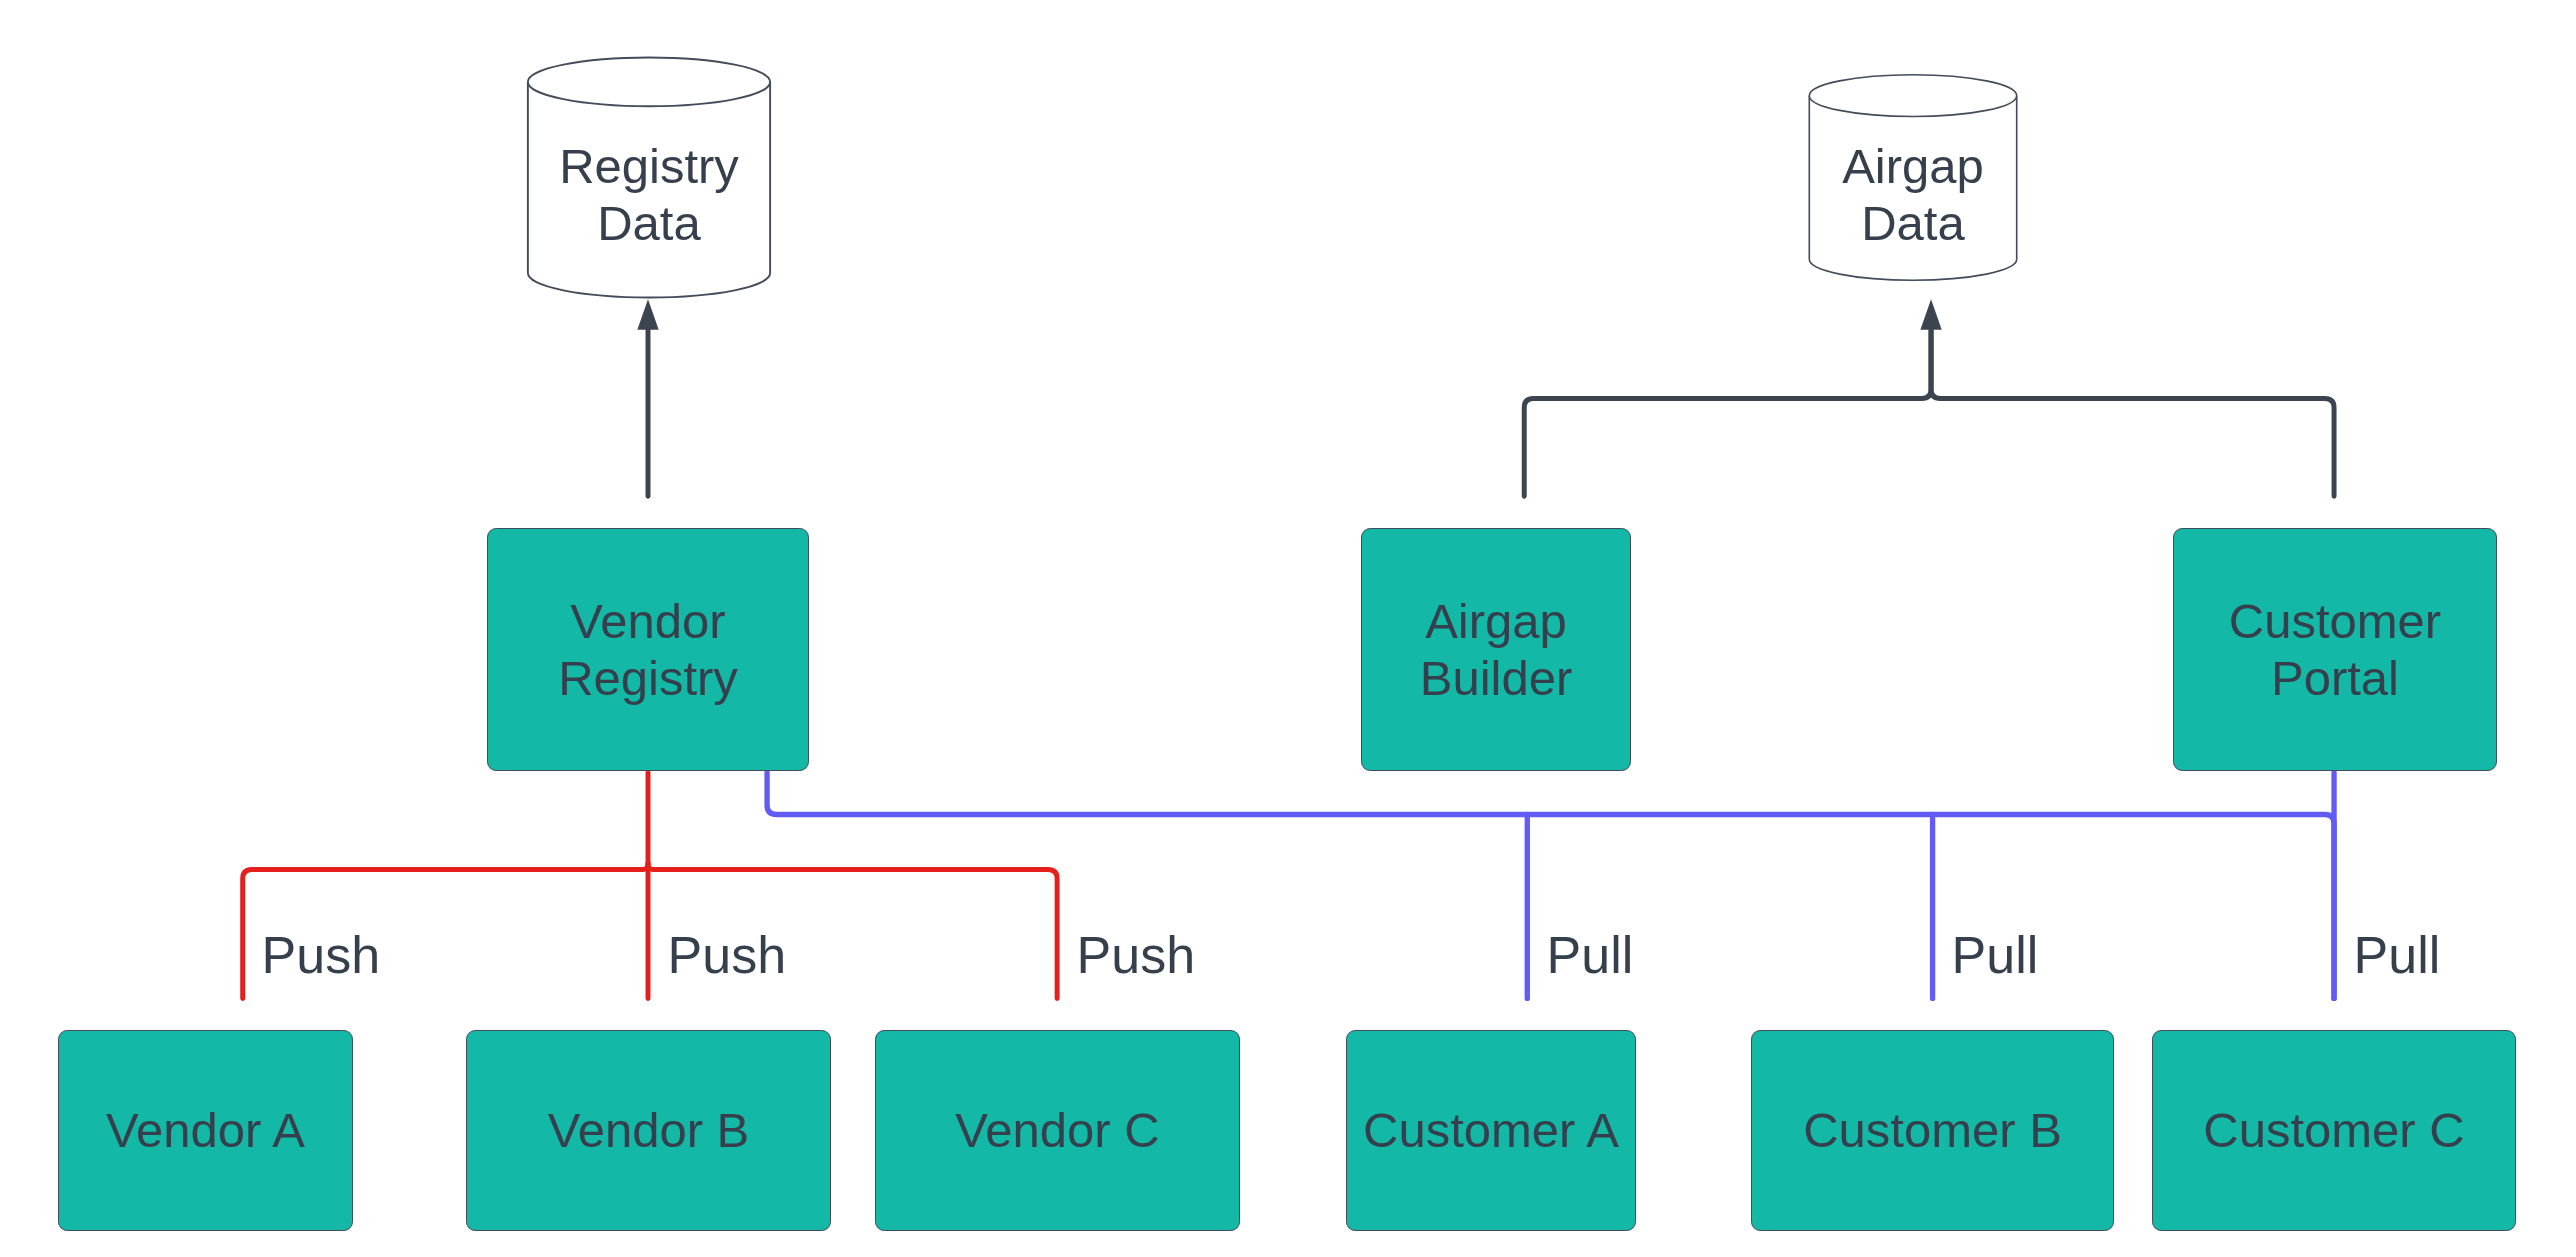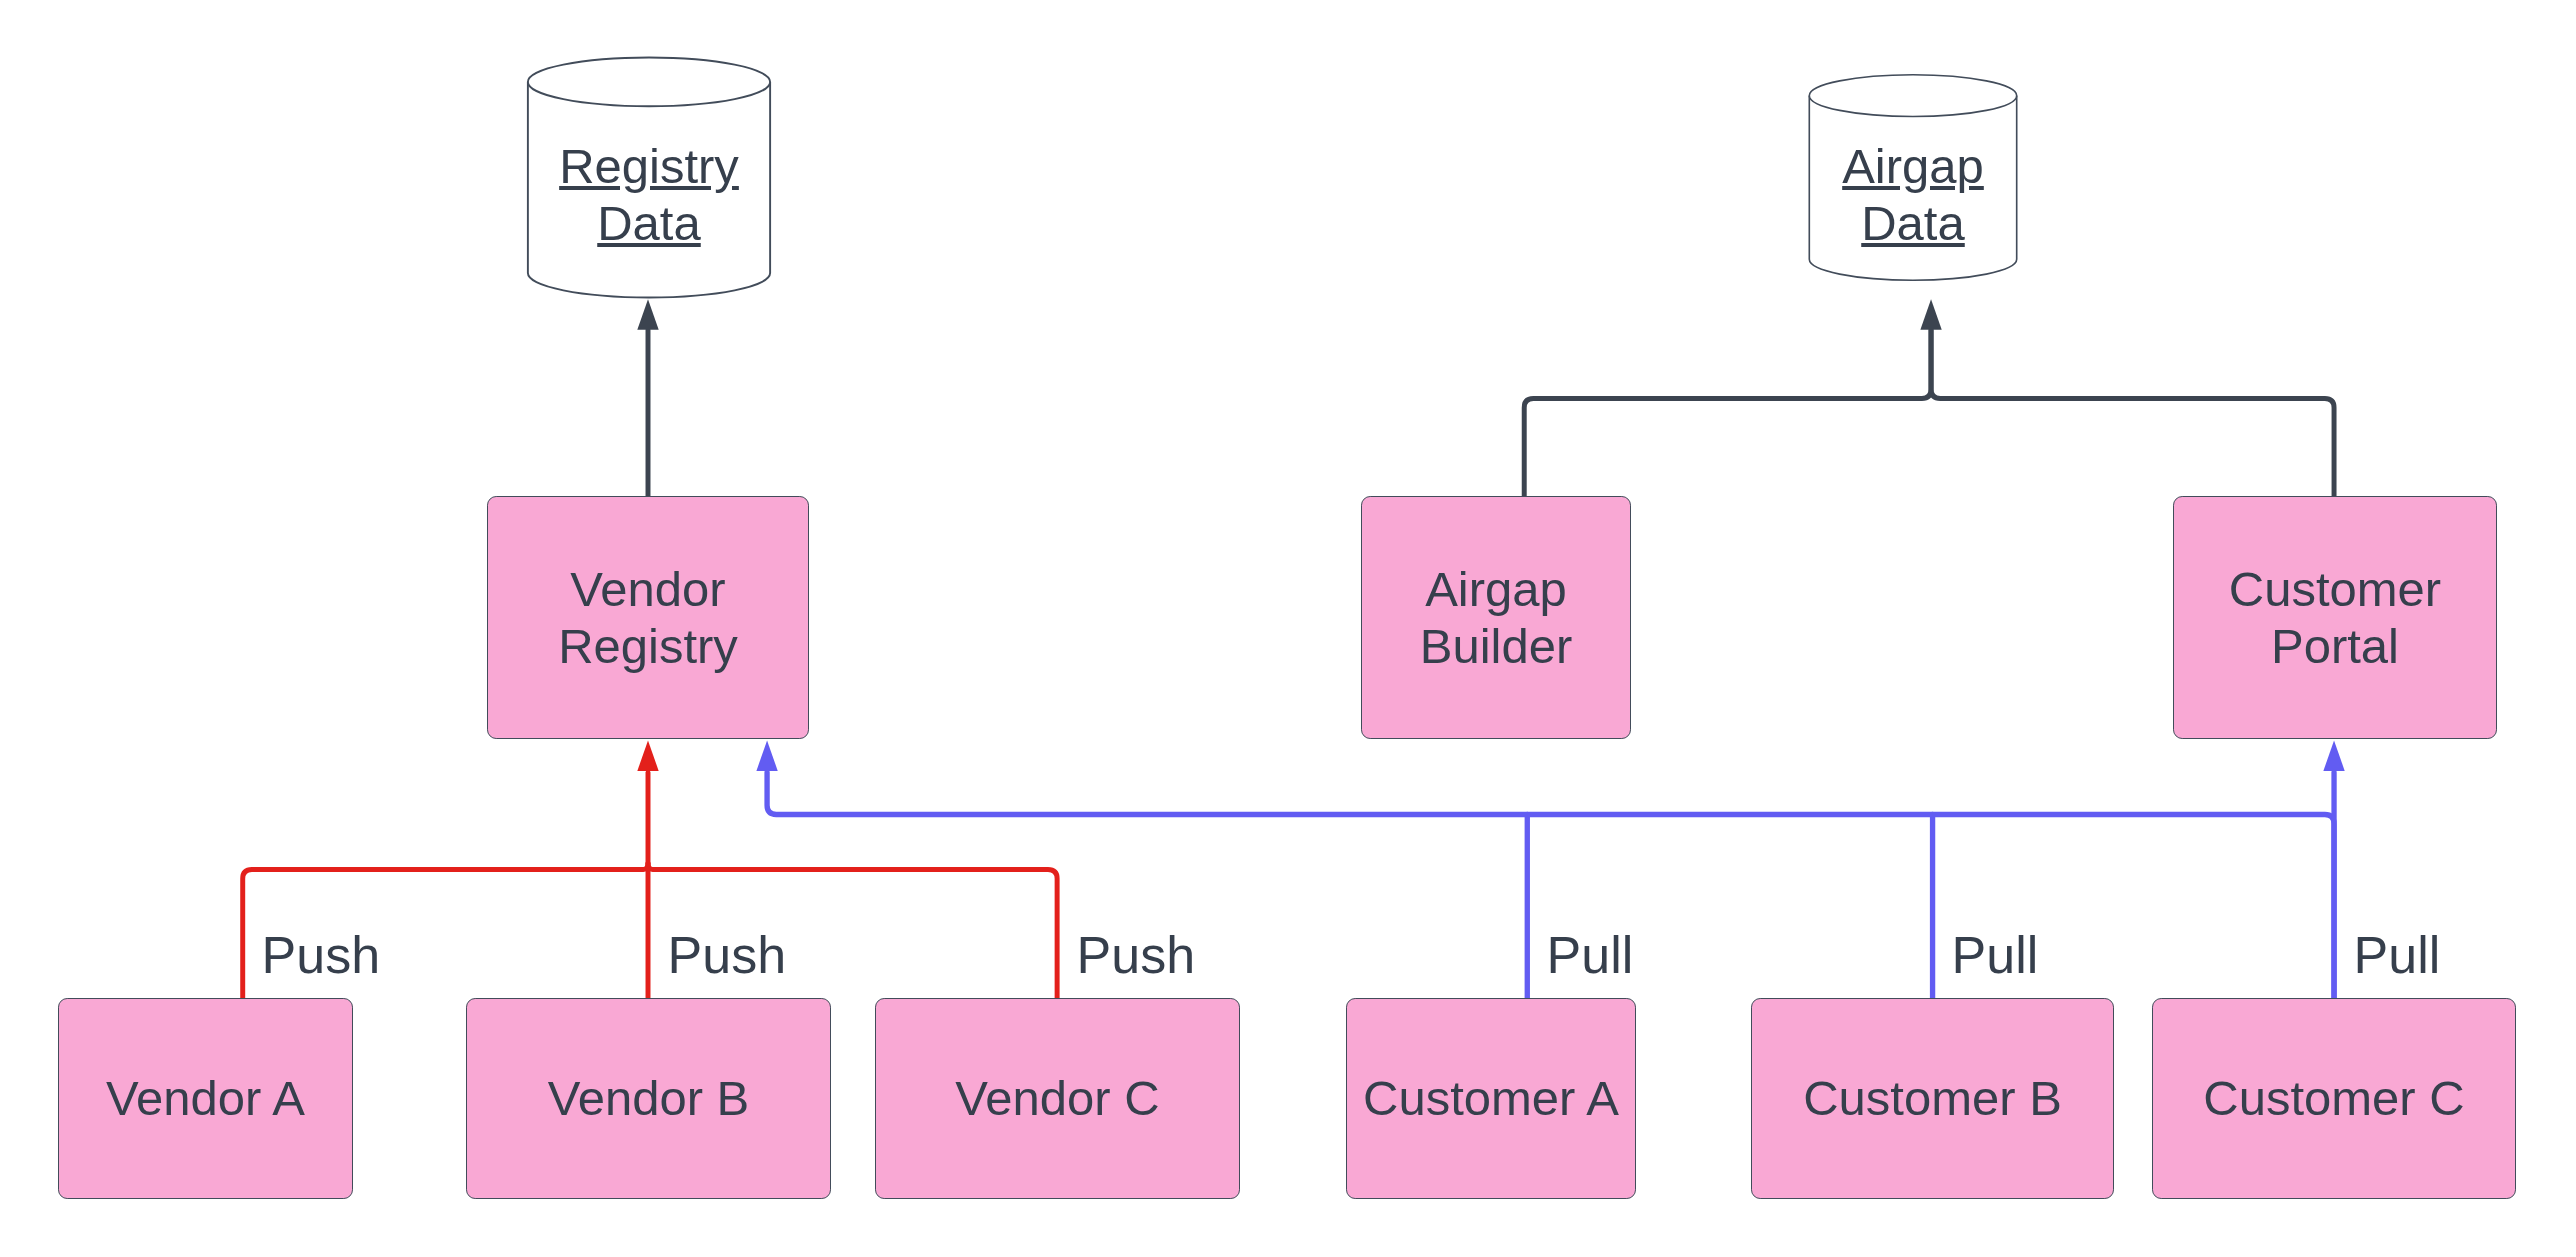--- a/index.html
+++ b/index.html
@@ -38,23 +38,24 @@
     z-index:2;
     display:flex;
     align-items:center;
     justify-content:center;
     text-align:center;
     font-size:49px;
     line-height:1.16;
     color:var(--c-text);
   }
   .node.box{
-    background:#f9a8d4;
+    background:#14b8a6;
     border:1.5px solid var(--c-border);
     border-radius:9.2px;
+    margin-top:32px;
   }
   .node.box.mid{padding:0 42px;}
   .node.cylinder{
     background:transparent;
     border:none;
   }
   .cyl-shape{
     position:absolute;
     left:0;top:0;
     width:100%;height:100%;
@@ -69,21 +70,21 @@
     z-index:3;
     display:block;
   }
   .cylinder .node-label{
     position:absolute;
     left:6.1px;right:6.1px;top:34px;bottom:0;
     display:flex;
     align-items:center;
     justify-content:center;
   }
-  .cylinder .node-label > span{display:block;width:100%;text-decoration:underline;}
+  .cylinder .node-label > span{display:block;width:100%;}
   .edge-label{
     position:absolute;
     z-index:2;
     transform:translateY(-50%);
     font-size:52px;
     color:var(--c-text);
     background:var(--c-background);
     padding:0 4.6px;
     white-space:nowrap;
   }

